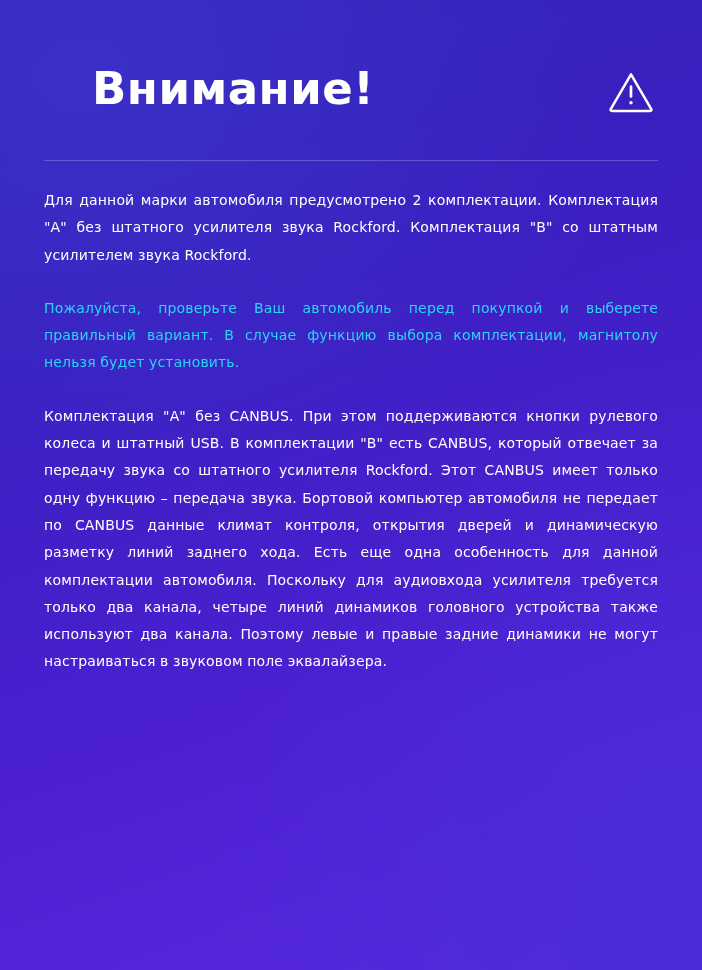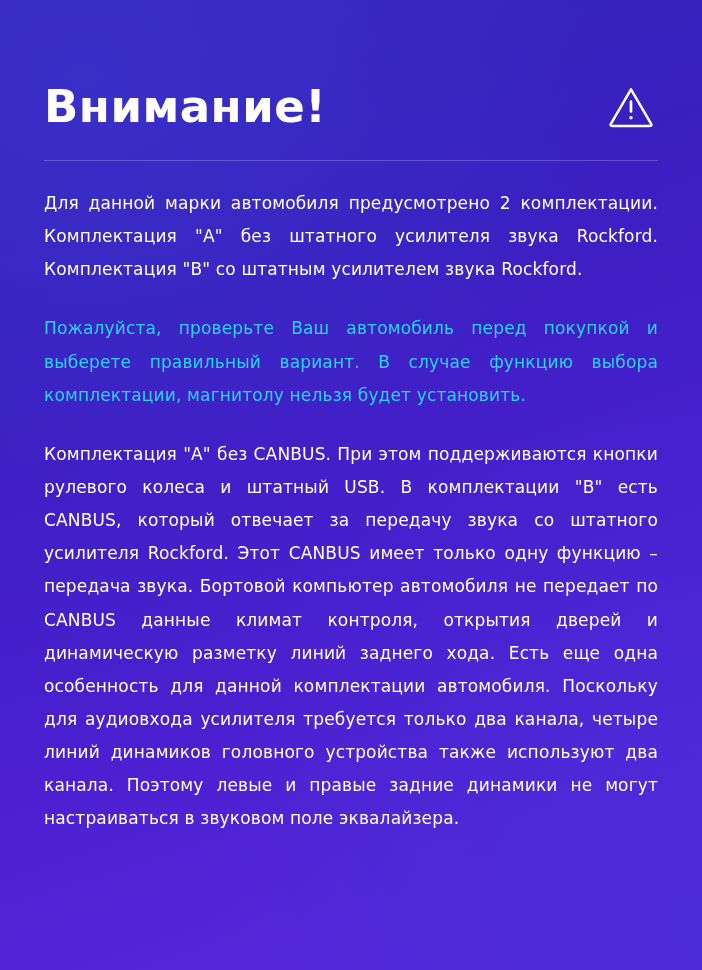--- a/index.html
+++ b/index.html
@@ -21,23 +21,24 @@
     height: 970px;
     box-sizing: border-box;
     background:
       radial-gradient(ellipse 900px 700px at 12% 8%, #3a2fc8 0%, rgba(58,47,200,0) 60%),
       radial-gradient(ellipse 800px 900px at 100% 95%, #4a2bd6 0%, rgba(74,43,214,0) 62%),
       linear-gradient(162deg, #3226b8 0%, #3a1fc0 28%, #4b1fd0 65%, #5a2ae0 100%);
     padding: 44px 44px 0 44px;
   }
   .header {
     display: flex;
-    align-items: flex-end;
+    align-items: center;
     justify-content: space-between;
     height: 86px;
+    margin-left: 48px;
   }
   .title {
     font-size: 45px;
     font-weight: bold;
     letter-spacing: 0.5px;
     line-height: 1.05;
     margin: 0;
     padding-top: 4px;
     color: #ffffff;
   }
@@ -51,21 +52,21 @@
   .divider {
     height: 1px;
     background: rgba(255,255,255,0.22);
     margin: 30px 0 0 0;
   }
   .content {
     padding-top: 26px;
   }
   p {
     margin: 0 0 26px 0;
-    font-size: 17px;
+    font-size: 14px;
     line-height: 1.95;
     text-align: justify;
     text-justify: inter-word;
     letter-spacing: 0.15px;
     color: #ffffff;
   }
   p.highlight {
     color: #2ad4f5;
   }
   p:last-child {

